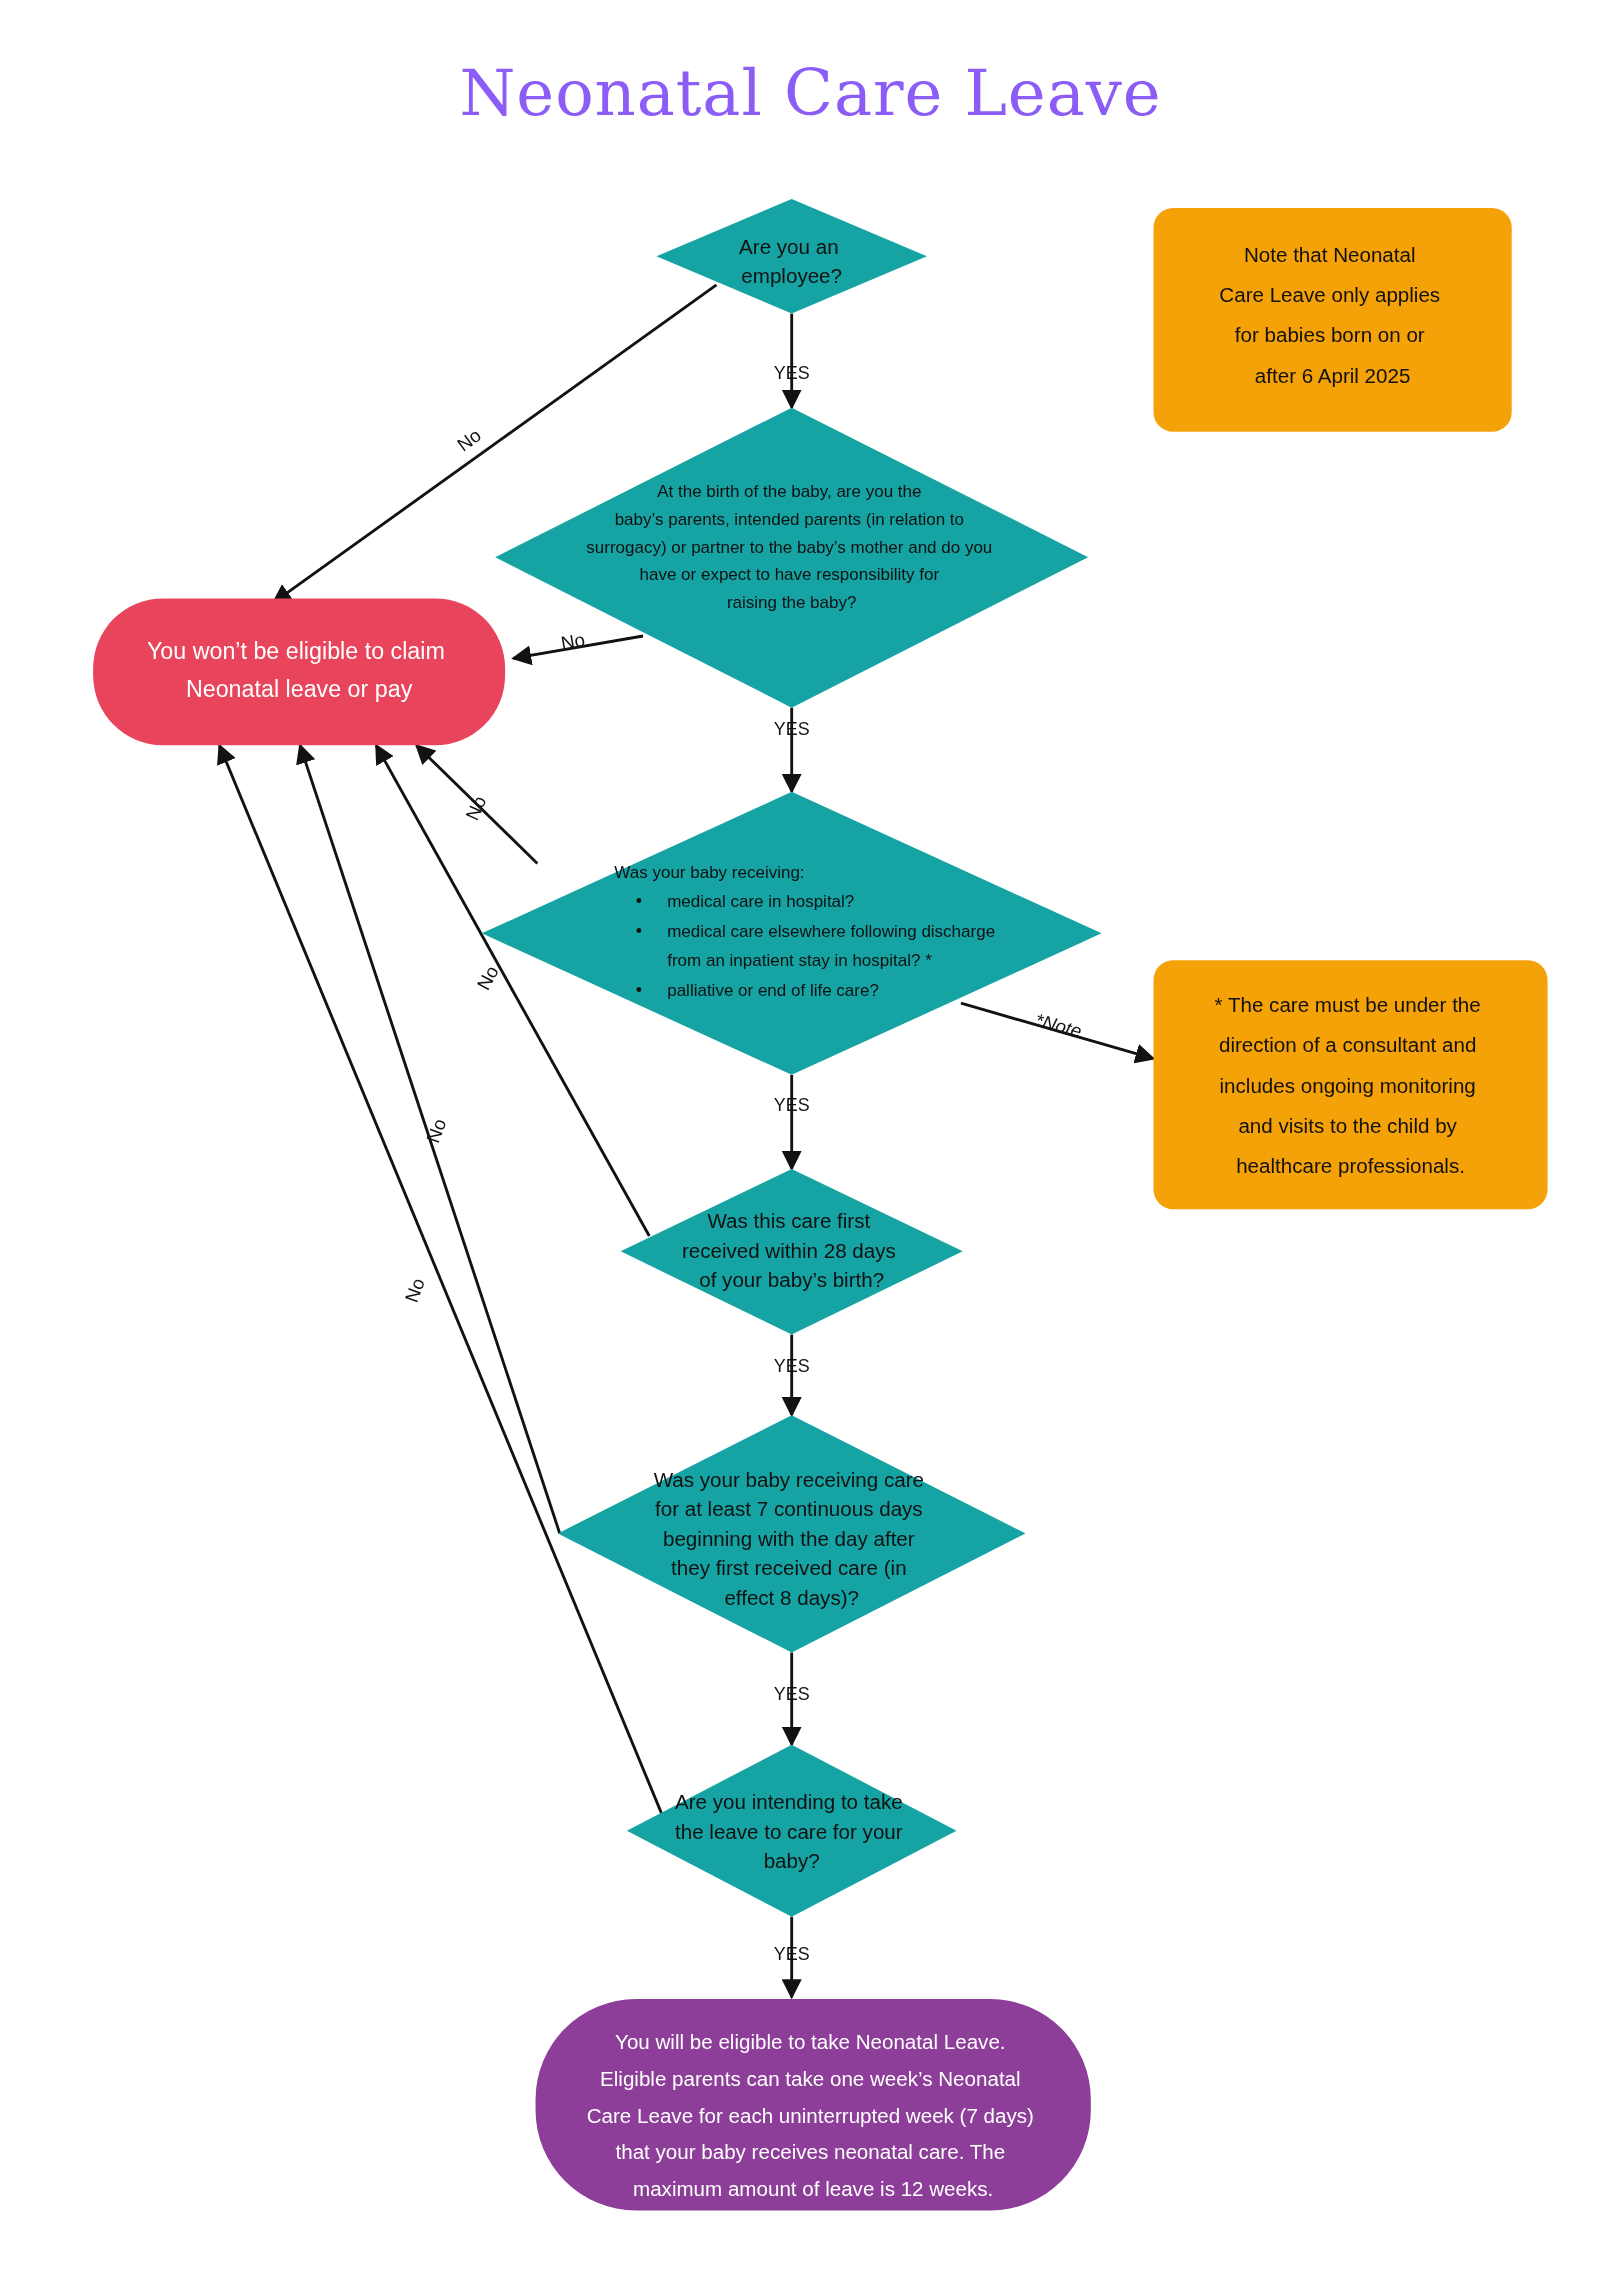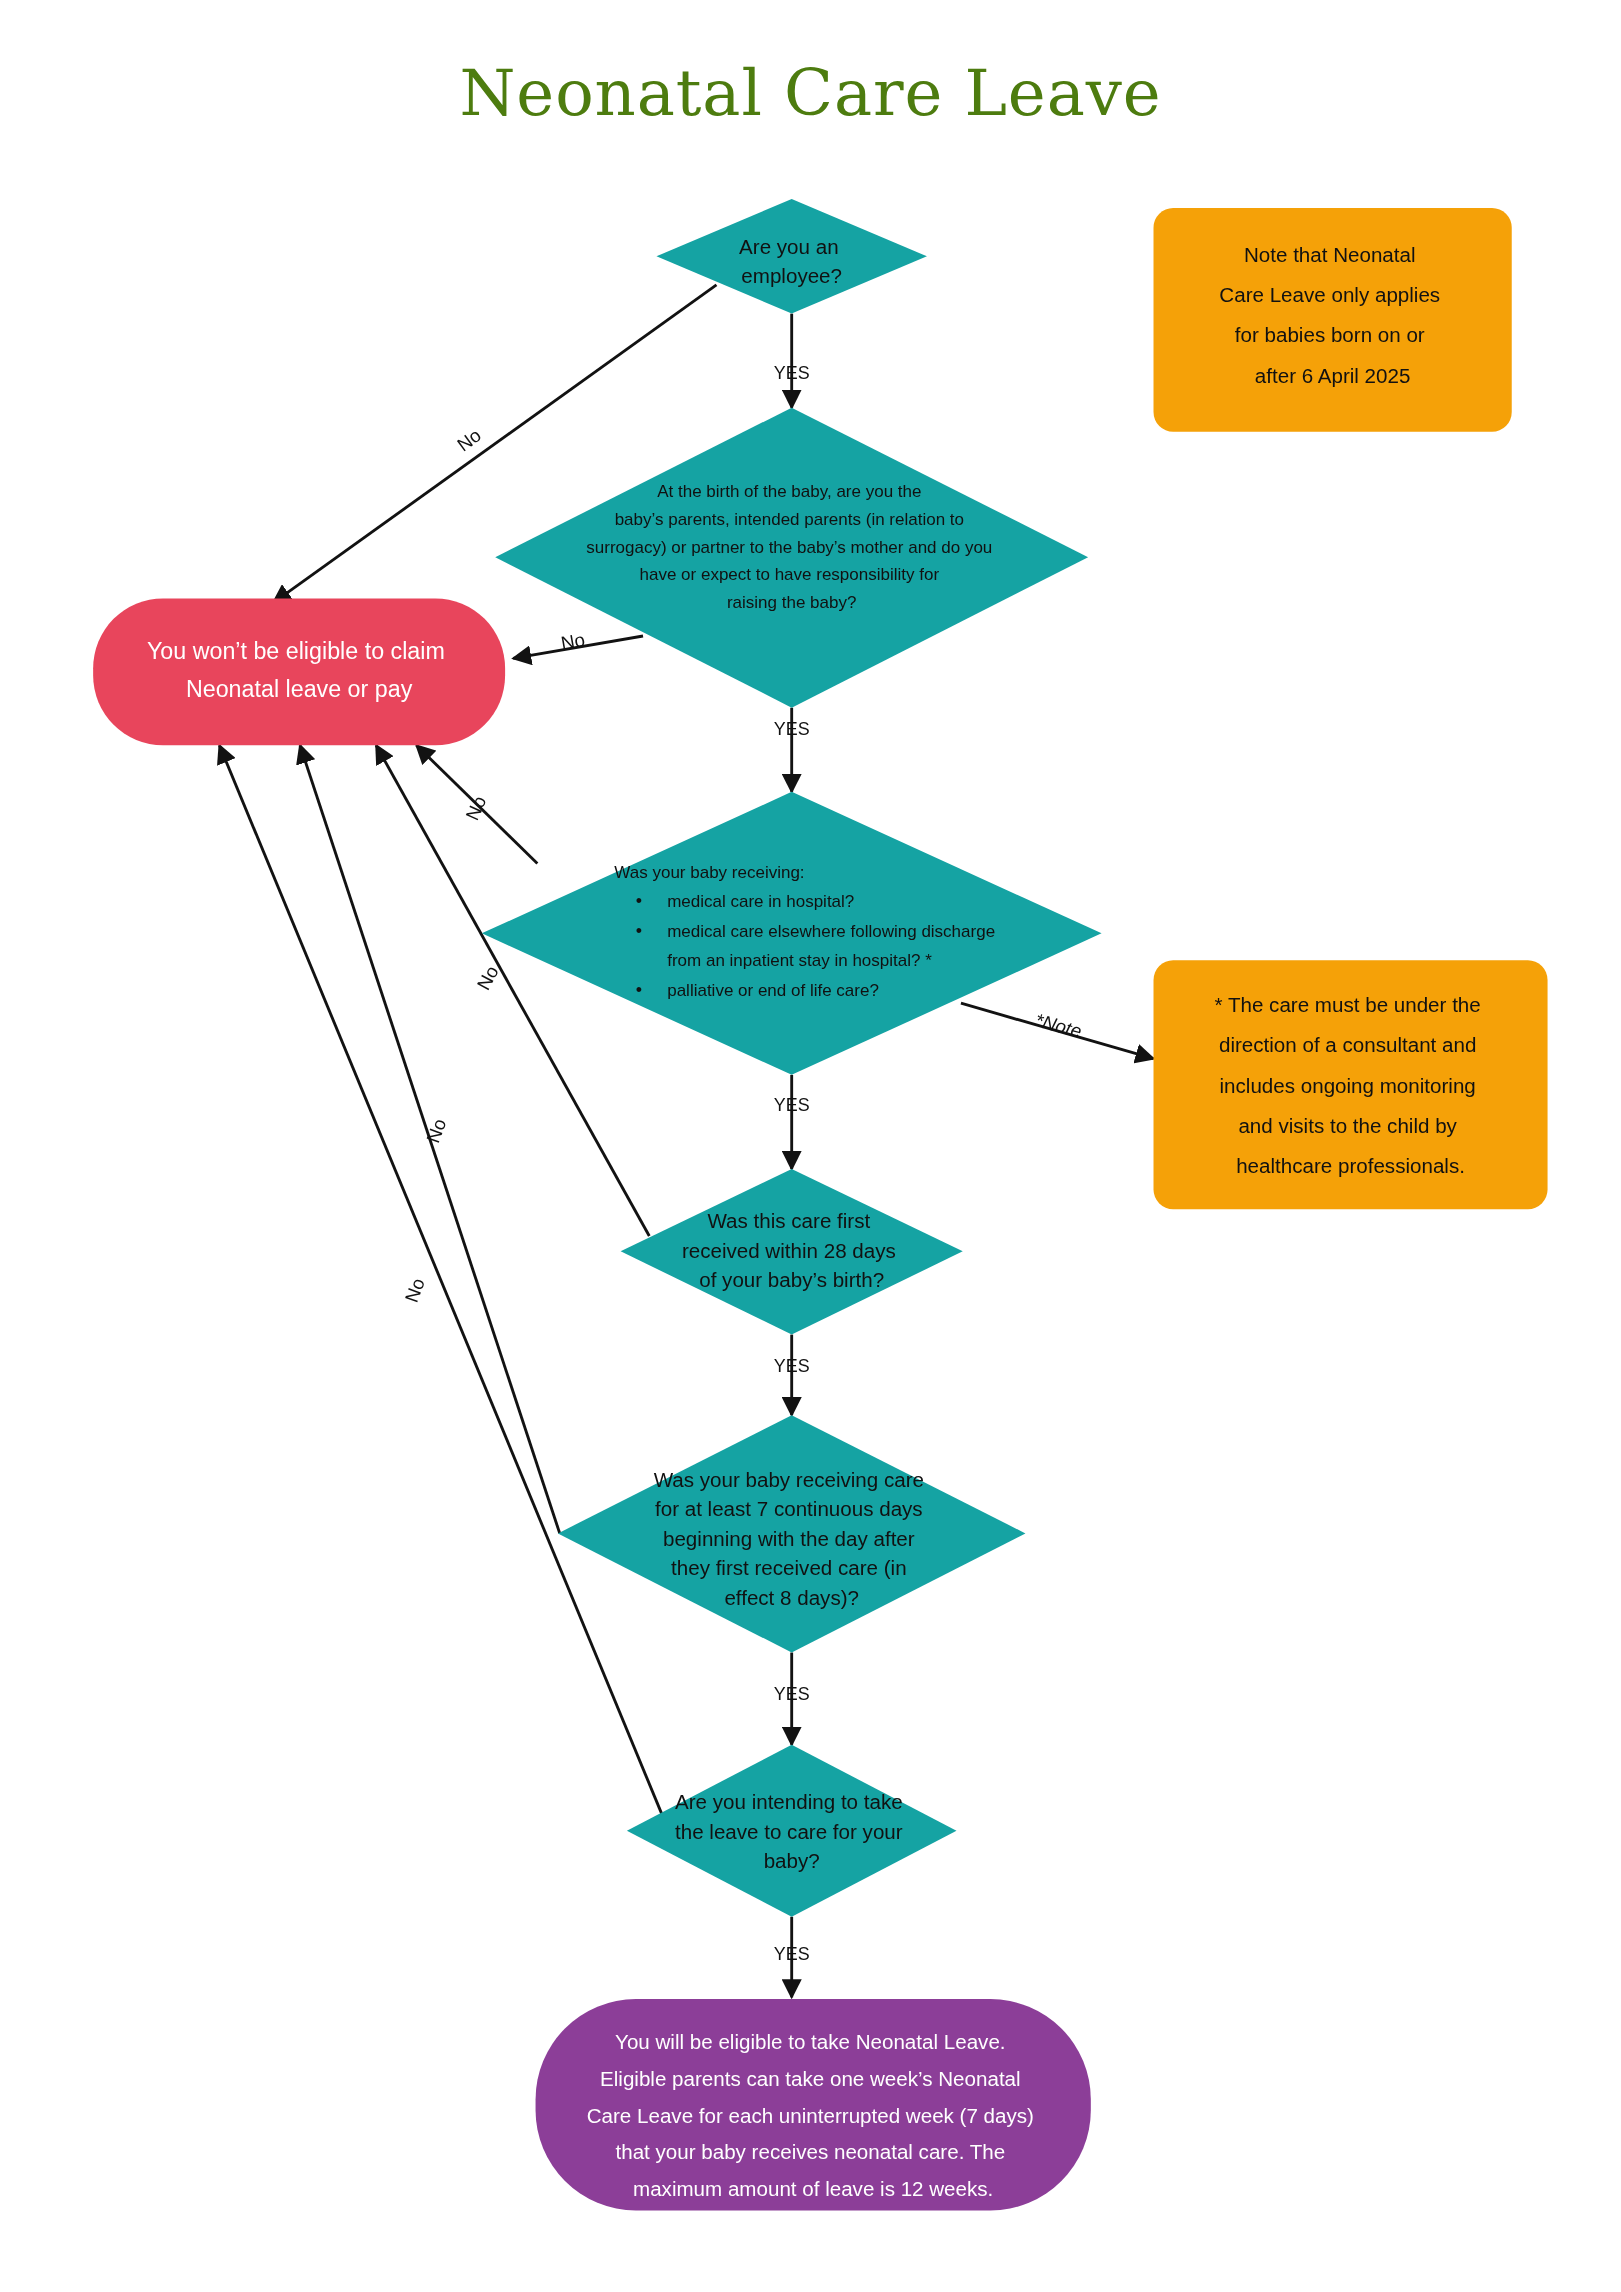--- a/index.html
+++ b/index.html
@@ -22,21 +22,21 @@
   #chart-title {
     position: absolute;
     top: 56px;
     left: 0;
     width: 1621px;
     text-align: center;
     font-family: "DejaVu Serif", "Liberation Serif", serif;
     font-size: 64px;
     font-weight: 400;
     letter-spacing: 0.9px;
-    color: #4d7c0f;
+    color: #8b5cf6;
     white-space: nowrap;
   }
   svg#flow {
     position: absolute;
     top: 0;
     left: 0;
     width: 1621px;
     height: 2293px;
   }
   .dia { fill: #15a3a3; }

